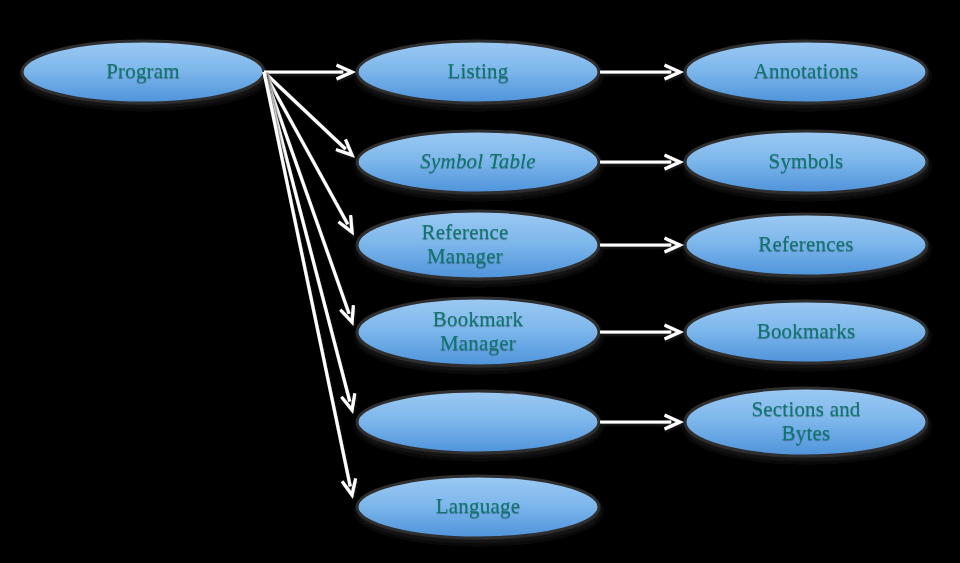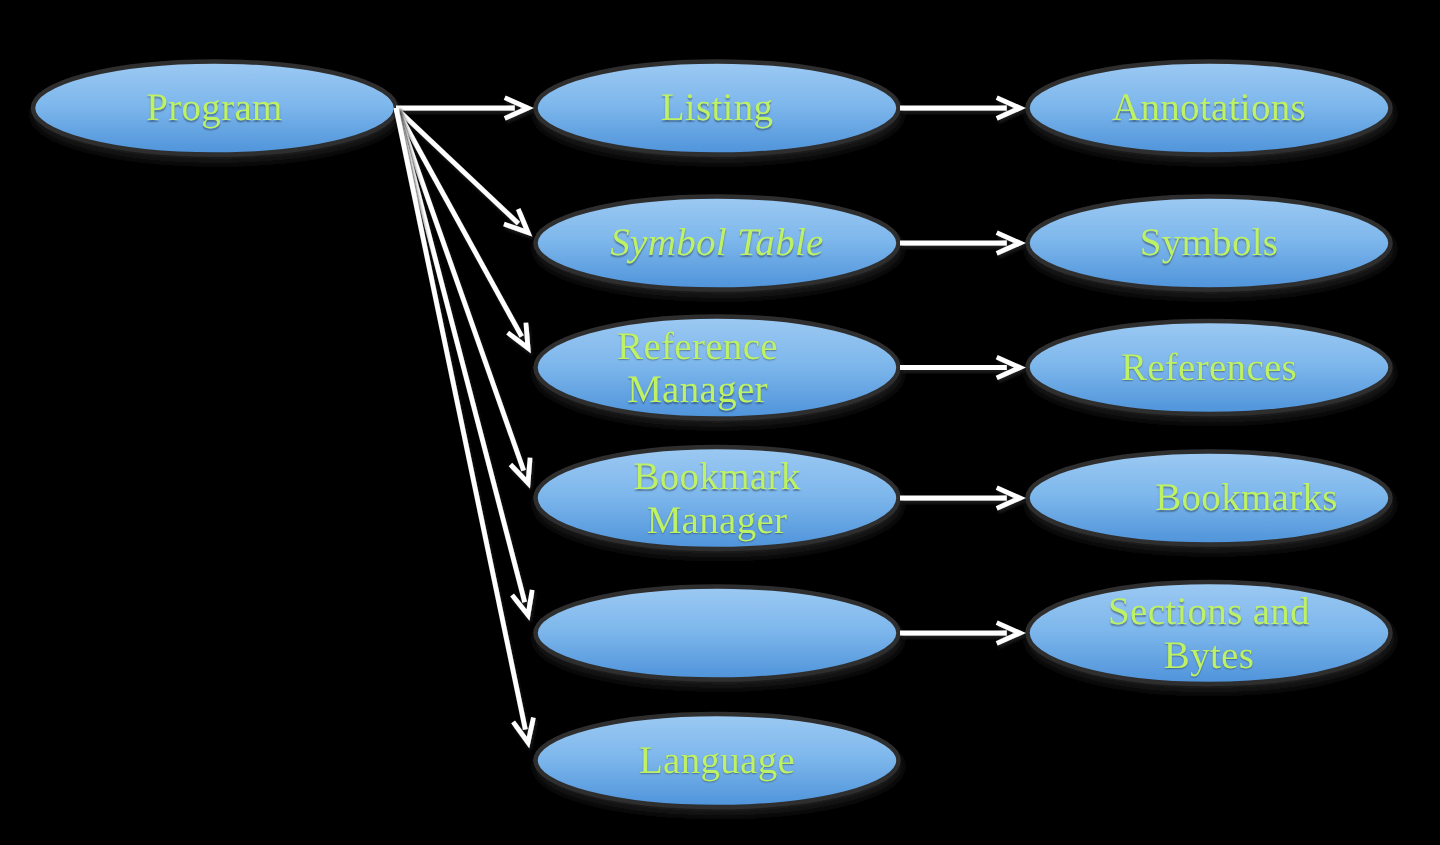--- a/index.html
+++ b/index.html
@@ -27,23 +27,23 @@
   #node-layer { z-index: 1; }
   #label-layer {
     position: absolute;
     left: 0; top: 0;
     width: 960px; height: 563px;
     z-index: 3;
     pointer-events: none;
   }
   .node-label {
     position: absolute;
-    color: #bef264;
+    color: #0f766e;
     font-family: "Liberation Serif", "DejaVu Serif", serif;
-    font-size: 26px;
+    font-size: 21px;
     line-height: 1.12;
     text-align: center;
     display: flex;
     align-items: center;
     justify-content: center;
     white-space: pre-line;
     letter-spacing: 0.2px;
     text-shadow: 0 1px 1px rgba(0,0,0,0.35);
   }
 </style>
@@ -135,17 +135,17 @@
       <div class="node-label" style="left: 357px; top: 41px; width: 242px; height: 62px;">Listing</div>
       <div class="node-label" style="left: 357px; top: 131px; width: 242px; height: 62px; font-style: italic;">Symbol Table</div>
       <div class="node-label" style="left: 344px; top: 211px; width: 242px; height: 68px;">Reference
 Manager</div>
       <div class="node-label" style="left: 357px; top: 298px; width: 242px; height: 68px;">Bookmark
 Manager</div>
       <div class="node-label" style="left: 357px; top: 476px; width: 242px; height: 62px;">Language</div>
       <div class="node-label" style="left: 685px; top: 131px; width: 242px; height: 62px;">Symbols</div>
       <div class="node-label" style="left: 685px; top: 41px; width: 242px; height: 62px;">Annotations</div>
       <div class="node-label" style="left: 685px; top: 214px; width: 242px; height: 62px;">References</div>
-      <div class="node-label" style="left: 710px; top: 301px; width: 242px; height: 62px;">Bookmarks</div>
+      <div class="node-label" style="left: 685px; top: 301px; width: 242px; height: 62px;">Bookmarks</div>
       <div class="node-label" style="left: 685px; top: 388px; width: 242px; height: 68px;">Sections and
 Bytes</div>
     </div>
 </div>
 
 </body></html>

